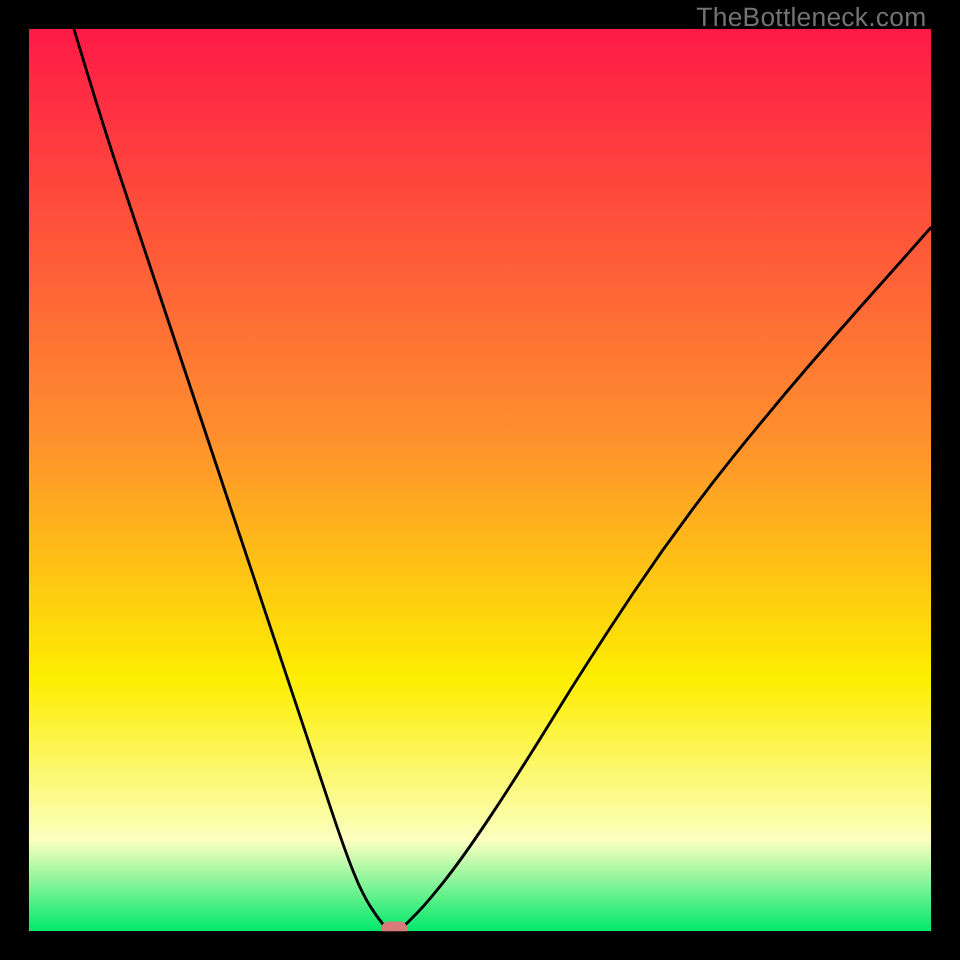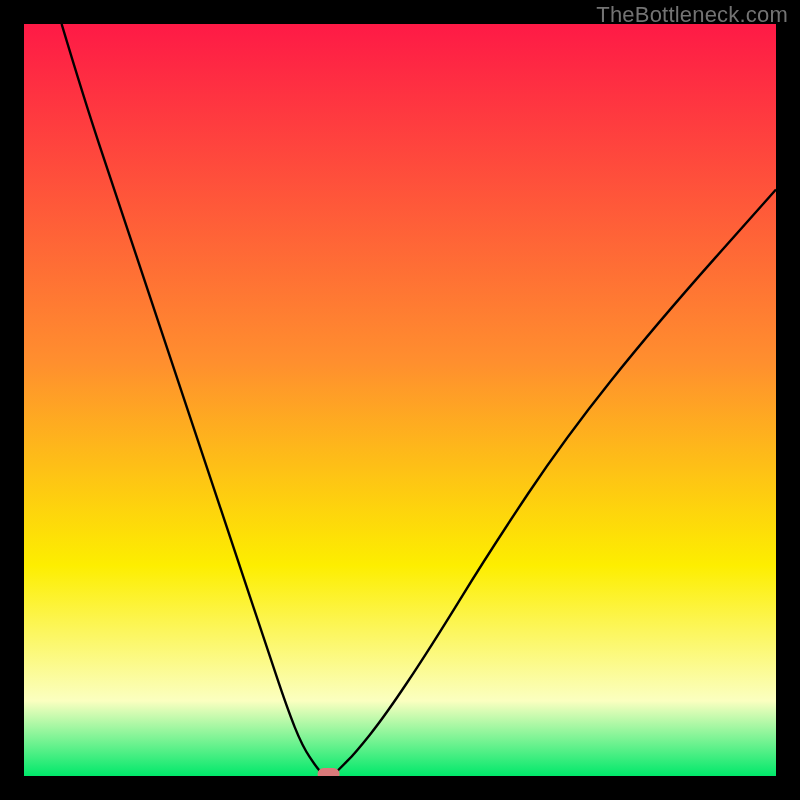--- a/index.html
+++ b/index.html
@@ -22,21 +22,21 @@
   .plot-area {
     position: absolute;
     left: 0;
     top: 0;
     width: 752px;
     height: 752px;
   }
   .watermark {
     position: absolute;
     top: 2px;
-    right: 12px;
+    right: 28px;
     color: #737373;
     font-size: 22px;
     font-weight: 500;
     letter-spacing: 0.2px;
   }
 </style>
 </head>
 <body>
 
 <div class="watermark">TheBottleneck.com</div>

